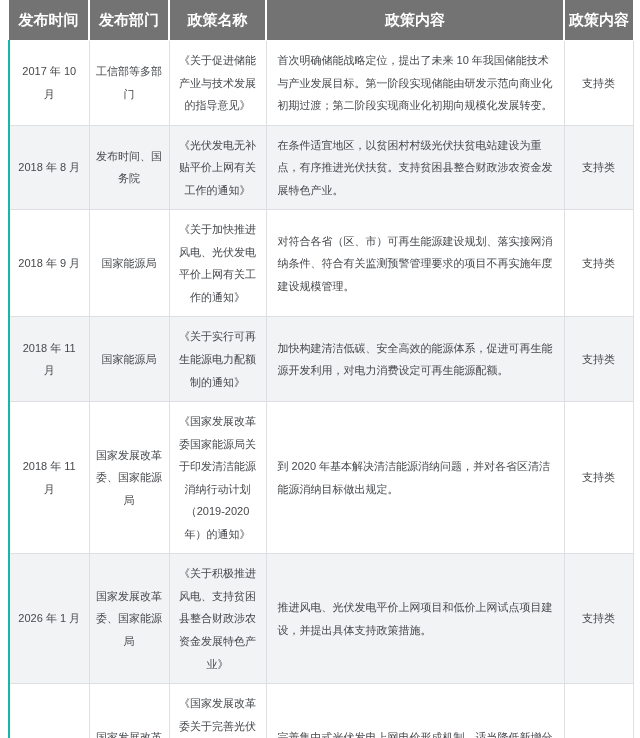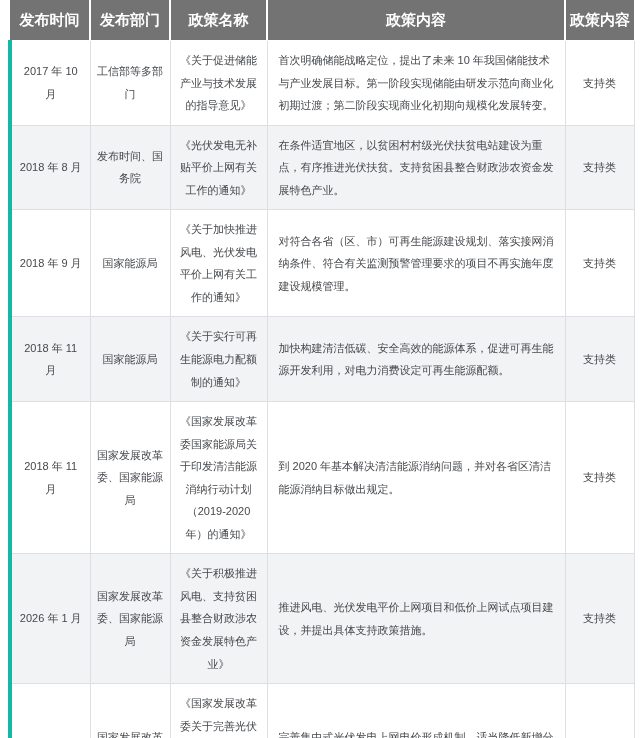--- a/index.html
+++ b/index.html
@@ -45,21 +45,21 @@
     padding:8px 6px;
     color:#45484c;
   }
   table.policy tbody td.content{
     text-align:left;
     padding:7px 11px;
     margin-top:40px;
   }
   table.policy tbody tr:nth-child(even) td{background:#f2f3f5;}
   table.policy tbody tr:nth-child(odd) td{background:#ffffff;}
-  table.policy tbody tr td:first-child{border-left:4px solid #14b8a6;}
+  table.policy tbody tr td:first-child{border-left:2px solid #14b8a6;}
   
   .wm{
     position:absolute;
     z-index:0;
     color:#9aa0a6;
     opacity:0.10;
     font-size:26px;
     letter-spacing:4px;
     transform:rotate(-28deg);
     white-space:nowrap;

